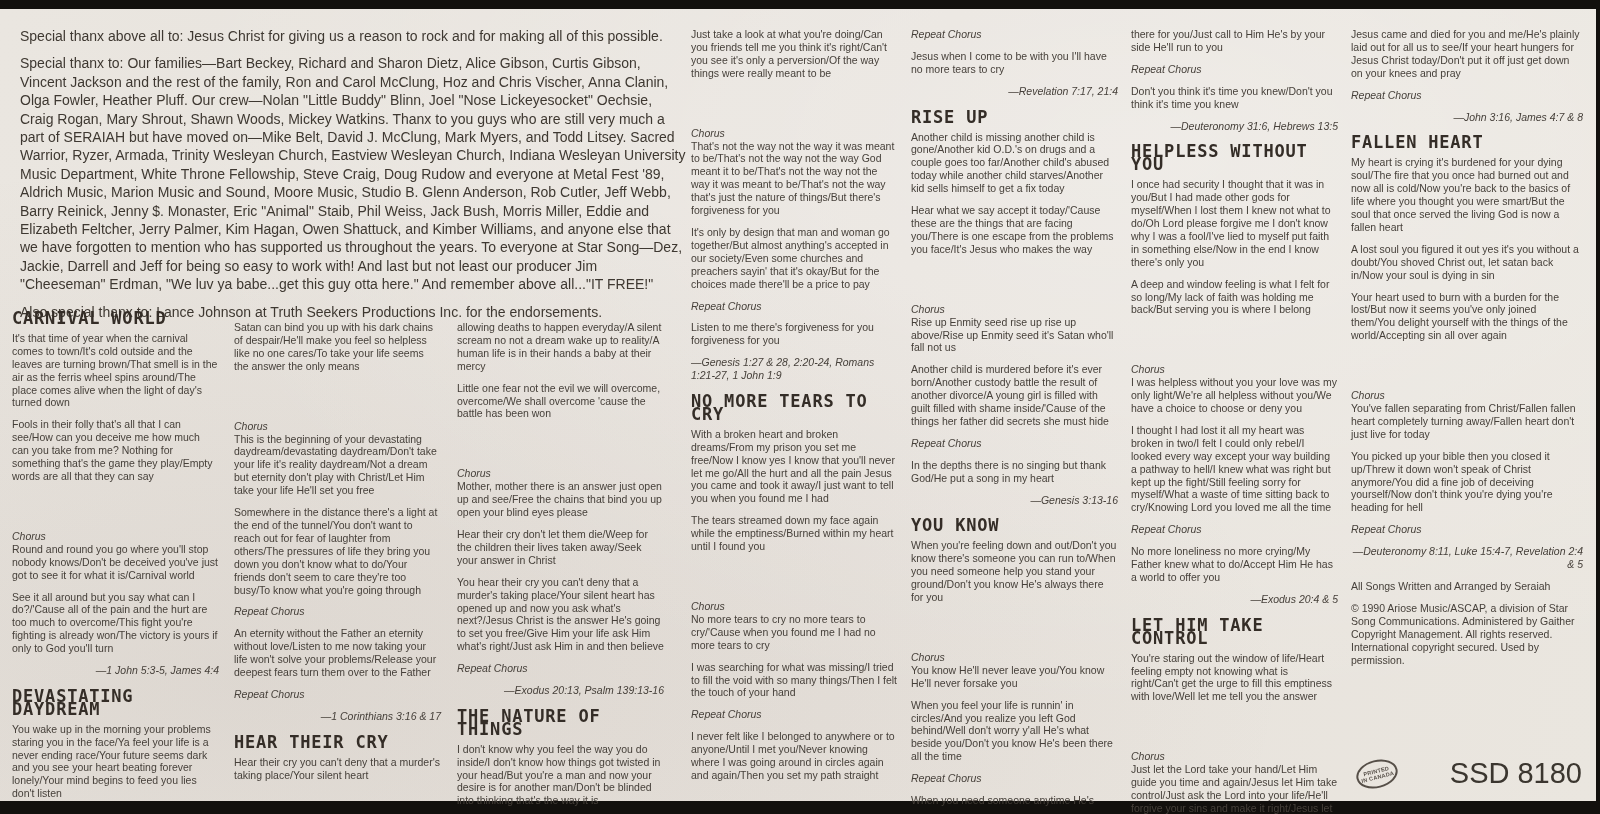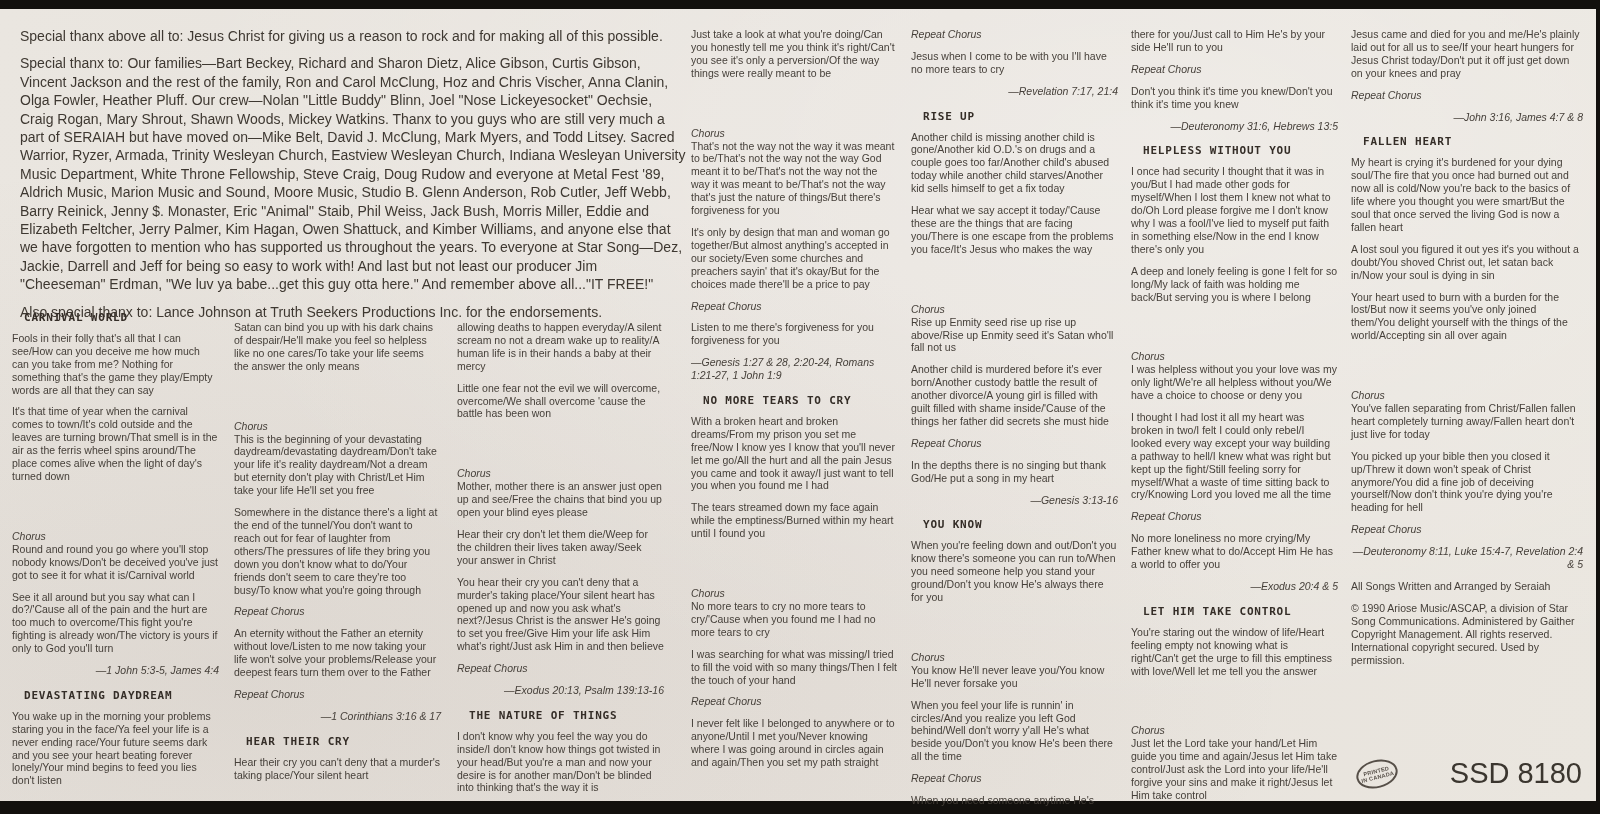--- a/index.html
+++ b/index.html
@@ -32,22 +32,22 @@
   .col-2 { left:234px; }
   .col-3 { left:457px; }
   .col-4,.col-5,.col-6,.col-7 { top:19px; }
   .col-4 { left:691px; }
   .col-5 { left:911px; }
   .col-6 { left:1131px; }
   .col-7 { left:1351px; width:232px; }
   .blk { margin-bottom:9px; }
   .blk.heading {
     font-family:"DejaVu Sans Mono", monospace;
-    font-weight:bold; font-size:11px; letter-spacing:0.8px;
-    color:#342d27; margin:13px 12px 7px;
+    font-weight:bold; font-size:17px; letter-spacing:0.8px;
+    color:#342d27; margin:13px 0 7px;
   }
   .col .blk:first-child { margin-top:0; }
   .chorus-label { font-style:italic;margin-top:47px; }
   .blk.repeat { font-style:italic; }
   .blk.ref { font-style:italic; text-align:right; }
   .blk.ref.align-left { text-align:left; }
   .footer {
     position:absolute; right:14px; bottom:11px;
     display:flex; align-items:center; gap:52px;
   }
@@ -70,22 +70,22 @@
 <div class="page">
 
   <div class="intro">
     <p>Special thanx above all to: Jesus Christ for giving us a reason to rock and for making all of this possible.</p>
     <p>Special thanx to: Our families—Bart Beckey, Richard and Sharon Dietz, Alice Gibson, Curtis Gibson, Vincent Jackson and the rest of the family, Ron and Carol McClung, Hoz and Chris Vischer, Anna Clanin, Olga Fowler, Heather Pluff. Our crew—Nolan "Little Buddy" Blinn, Joel "Nose Lickeyesocket" Oechsie, Craig Rogan, Mary Shrout, Shawn Woods, Mickey Watkins. Thanx to you guys who are still very much a part of SERAIAH but have moved on—Mike Belt, David J. McClung, Mark Myers, and Todd Litsey. Sacred Warrior, Ryzer, Armada, Trinity Wesleyan Church, Eastview Wesleyan Church, Indiana Wesleyan University Music Department, White Throne Fellowship, Steve Craig, Doug Rudow and everyone at Metal Fest '89, Aldrich Music, Marion Music and Sound, Moore Music, Studio B. Glenn Anderson, Rob Cutler, Jeff Webb, Barry Reinick, Jenny $. Monaster, Eric "Animal" Staib, Phil Weiss, Jack Bush, Morris Miller, Eddie and Elizabeth Feltcher, Jerry Palmer, Kim Hagan, Owen Shattuck, and Kimber Williams, and anyone else that we have forgotten to mention who has supported us throughout the years. To everyone at Star Song—Dez, Jackie, Darrell and Jeff for being so easy to work with! And last but not least our producer Jim "Cheeseman" Erdman, "We luv ya babe...get this guy otta here." And remember above all..."IT FREE!"</p>
     <p>Also special thanx to: Lance Johnson at Truth Seekers Productions Inc. for the endorsements.</p>
   </div>
 
   <div class="col col-1">
       <div class="blk heading">CARNIVAL WORLD</div>
+      <div class="blk para">It's that time of year when the carnival comes to town/It's cold outside and the leaves are turning brown/That smell is in the air as the ferris wheel spins around/The place comes alive when the light of day's turned down</div>
       <div class="blk para">Fools in their folly that's all that I can see/How can you deceive me how much can you take from me? Nothing for something that's the game they play/Empty words are all that they can say</div>
-      <div class="blk para">It's that time of year when the carnival comes to town/It's cold outside and the leaves are turning brown/That smell is in the air as the ferris wheel spins around/The place comes alive when the light of day's turned down</div>
       <div class="blk chorus">
         <div class="chorus-label">Chorus</div>
         <div>Round and round you go where you'll stop nobody knows/Don't be deceived you've just got to see it for what it is/Carnival world</div>
       </div>
       <div class="blk para">See it all around but you say what can I do?/'Cause all of the pain and the hurt are too much to overcome/This fight you're fighting is already won/The victory is yours if only to God you'll turn</div>
       <div class="blk ref">—1 John 5:3-5, James 4:4</div>
       <div class="blk heading">DEVASTATING DAYDREAM</div>
       <div class="blk para">You wake up in the morning your problems staring you in the face/Ya feel your life is a never ending race/Your future seems dark and you see your heart beating forever lonely/Your mind begins to feed you lies don't listen</div>
     </div>
   <div class="col col-2">
@@ -110,21 +110,21 @@
         <div>Mother, mother there is an answer just open up and see/Free the chains that bind you up open your blind eyes please</div>
       </div>
       <div class="blk para">Hear their cry don't let them die/Weep for the children their lives taken away/Seek your answer in Christ</div>
       <div class="blk para">You hear their cry you can't deny that a murder's taking place/Your silent heart has opened up and now you ask what's next?/Jesus Christ is the answer He's going to set you free/Give Him your life ask Him what's right/Just ask Him in and then believe</div>
       <div class="blk repeat">Repeat Chorus</div>
       <div class="blk ref">—Exodus 20:13, Psalm 139:13-16</div>
       <div class="blk heading">THE NATURE OF THINGS</div>
       <div class="blk para">I don't know why you feel the way you do inside/I don't know how things got twisted in your head/But you're a man and now your desire is for another man/Don't be blinded into thinking that's the way it is</div>
     </div>
   <div class="col col-4">
-      <div class="blk para">Just take a look at what you're doing/Can you honestly tell me you think it's right/Can't you see it's only a perversion/Of the way things were really meant to be</div>
+      <div class="blk para">Just take a look at what you're doing/Can you friends tell me you think it's right/Can't you see it's only a perversion/Of the way things were really meant to be</div>
       <div class="blk chorus">
         <div class="chorus-label">Chorus</div>
         <div>That's not the way not the way it was meant to be/That's not the way not the way God meant it to be/That's not the way not the way it was meant to be/That's not the way that's just the nature of things/But there's forgiveness for you</div>
       </div>
       <div class="blk para">It's only by design that man and woman go together/But almost anything's accepted in our society/Even some churches and preachers sayin' that it's okay/But for the choices made there'll be a price to pay</div>
       <div class="blk repeat">Repeat Chorus</div>
       <div class="blk para">Listen to me there's forgiveness for you forgiveness for you</div>
       <div class="blk ref align-left">—Genesis 1:27 &amp; 28, 2:20-24, Romans 1:21-27, 1 John 1:9</div>
       <div class="blk heading">NO MORE TEARS TO CRY</div>
       <div class="blk para">With a broken heart and broken dreams/From my prison you set me free/Now I know yes I know that you'll never let me go/All the hurt and all the pain Jesus you came and took it away/I just want to tell you when you found me I had</div>
@@ -162,21 +162,21 @@
       <div class="blk repeat">Repeat Chorus</div>
       <div class="blk para">When you need someone anytime He's</div>
     </div>
   <div class="col col-6">
       <div class="blk para">there for you/Just call to Him He's by your side He'll run to you</div>
       <div class="blk repeat">Repeat Chorus</div>
       <div class="blk para">Don't you think it's time you knew/Don't you think it's time you knew</div>
       <div class="blk ref">—Deuteronomy 31:6, Hebrews 13:5</div>
       <div class="blk heading">HELPLESS WITHOUT YOU</div>
       <div class="blk para">I once had security I thought that it was in you/But I had made other gods for myself/When I lost them I knew not what to do/Oh Lord please forgive me I don't know why I was a fool/I've lied to myself put faith in something else/Now in the end I know there's only you</div>
-      <div class="blk para">A deep and lonely feeling is gone I felt for so long/My lack of faith was holding me back/But serving you is where I belong</div>
+      <div class="blk para">A deep and window feeling is what I felt for so long/My lack of faith was holding me back/But serving you is where I belong</div>
       <div class="blk chorus">
         <div class="chorus-label">Chorus</div>
         <div>I was helpless without you your love was my only light/We're all helpless without you/We have a choice to choose or deny you</div>
       </div>
       <div class="blk para">I thought I had lost it all my heart was broken in two/I felt I could only rebel/I looked every way except your way building a pathway to hell/I knew what was right but kept up the fight/Still feeling sorry for myself/What a waste of time sitting back to cry/Knowing Lord you loved me all the time</div>
       <div class="blk repeat">Repeat Chorus</div>
       <div class="blk para">No more loneliness no more crying/My Father knew what to do/Accept Him He has a world to offer you</div>
       <div class="blk ref">—Exodus 20:4 &amp; 5</div>
       <div class="blk heading">LET HIM TAKE CONTROL</div>
       <div class="blk para">You're staring out the window of life/Heart feeling empty not knowing what is right/Can't get the urge to fill this emptiness with love/Well let me tell you the answer</div>

